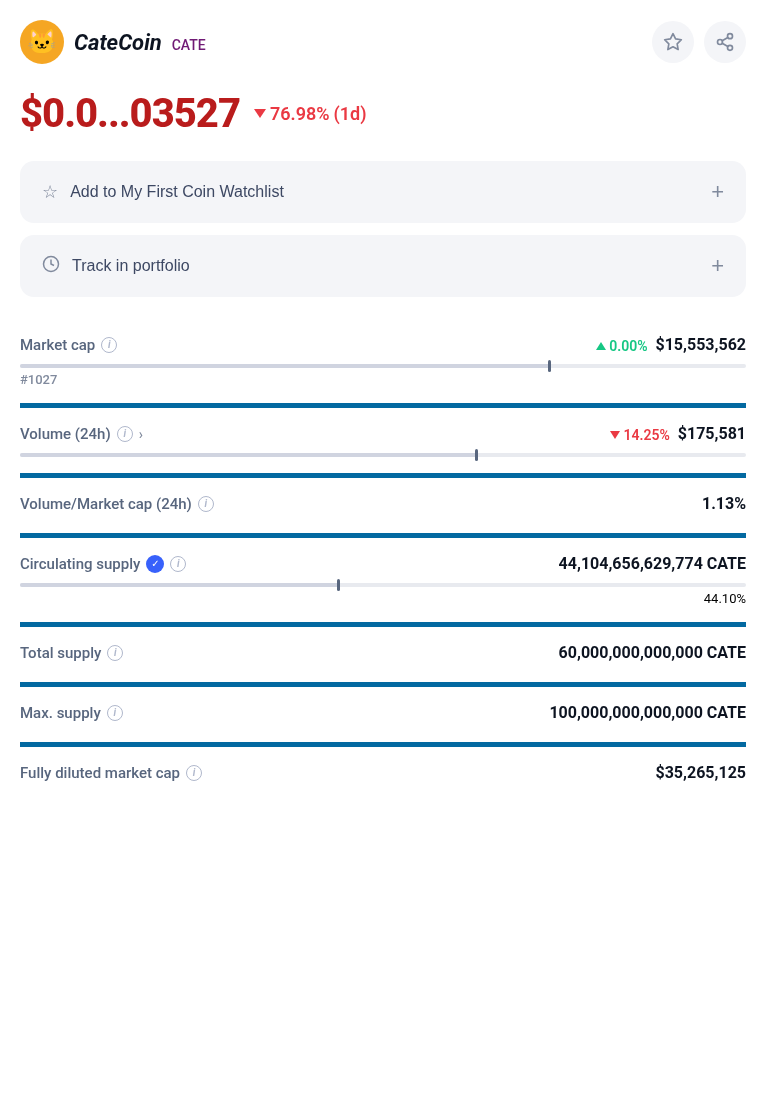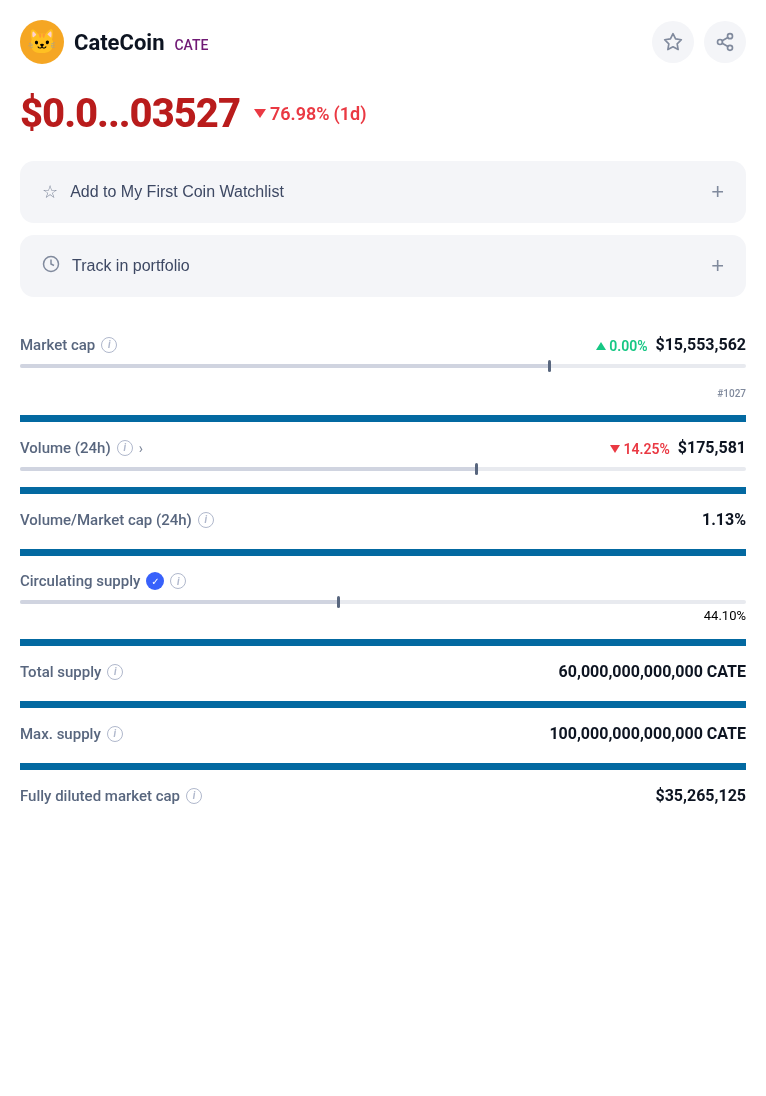--- a/index.html
+++ b/index.html
@@ -32,20 +32,21 @@
       background: #f5a623;
       display: flex;
       align-items: center;
       justify-content: center;
       font-size: 24px;
     }
     .coin-name {
       font-size: 22px;
       font-weight: 700;
       color: #0d1421;
+      font-style: italic;
     }
     .coin-ticker {
       font-size: 14px;
       font-weight: 500;
       color: #701a75;
       margin-left: 6px;
     }
     .header-right {
       display: flex;
       align-items: center;
@@ -137,21 +138,21 @@
       color: #808a9d;
       font-weight: 400;
     }
 
     
     .stats-section {
       padding: 10px 0;
     }
     .stat-row {
       padding: 16px 0;
-      border-bottom: 7px solid #0369a1;
+      border-bottom: 5px solid #0369a1;
     }
     .stat-row:last-child {
       border-bottom: none;
     }
     .stat-top {
       display: flex;
       align-items: center;
       justify-content: space-between;
       margin-bottom: 4px;
     }
@@ -213,25 +214,25 @@
       display: flex;
       align-items: center;
       gap: 3px;
     }
     .stat-value {
       font-size: 16px;
       font-weight: 700;
       color: #0d1421;
     }
     .stat-rank {
-      font-size: 10px;
+      font-size: 13px;
       color: #808a9d;
       font-weight: 500;
-      text-align: right;
-      margin-top: 20px;
+      text-align: left;
+      margin-top: 4px;
     }
 
     
     .progress-bar-container {
       margin-top: 10px;
       height: 4px;
       background: #e8eaef;
       border-radius: 2px;
       position: relative;
     }
@@ -377,20 +378,23 @@
     </div>
   </div>
 
   <div class="stat-row">
     <div class="stat-top">
       <div class="stat-label">
         <span>Circulating supply</span>
         <span class="verified-icon">✓</span>
         <span class="info-icon">i</span>
       </div>
+      <div class="stat-value-row">
+        <span class="stat-value">44,104,656,629,774 CATE</span>
+      </div>
     </div>
     <div class="progress-bar-container">
       <div class="progress-bar-fill" style="width:44%">
         <div class="progress-bar-thumb"></div>
       </div>
     </div>
     <div class="progress-pct">44.10%</div>
   </div>
 
   <div class="stat-row">

